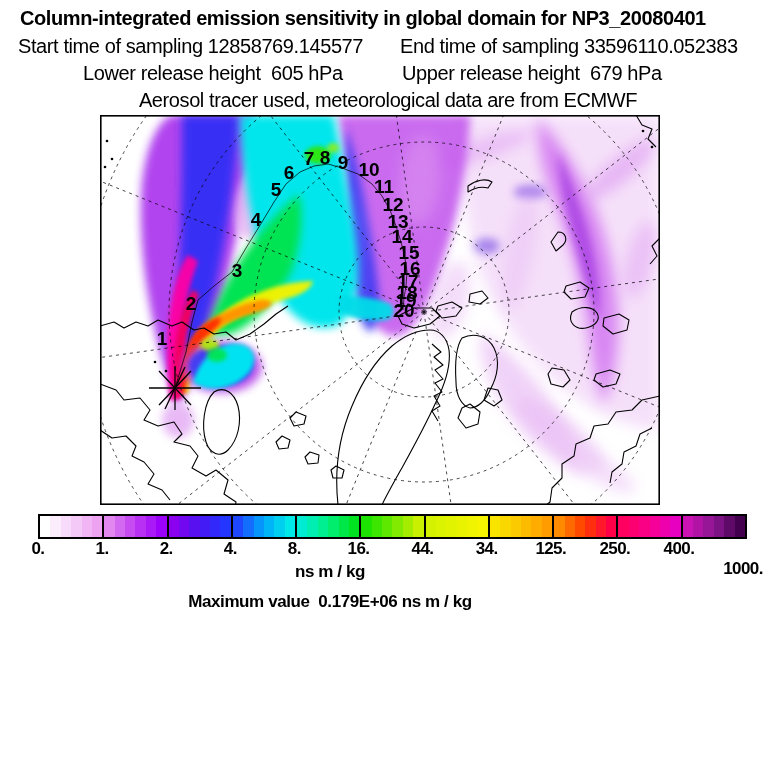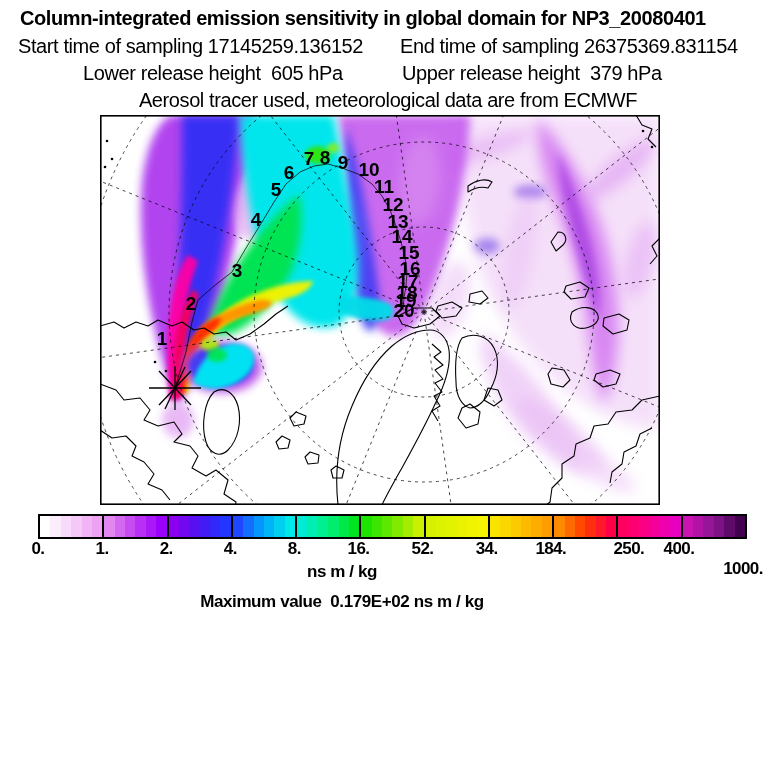--- a/index.html
+++ b/index.html
@@ -10,32 +10,32 @@
   .b{font-weight:700;}
   #map-wrap{position:absolute;left:100px;top:115px;width:560px;height:390px;}
   #colorbar{position:absolute;left:38px;top:514px;width:705px;height:21px;
             border:2px solid #000;display:flex;}
   .cb-seg{flex:1;display:flex;border-right:2px solid #000;}
   .cb-seg:last-child{border-right:none;}
   .cb-cell{flex:1;}
   #ticks{position:absolute;left:36px;top:539px;width:710px;height:22px;}
   .tick{position:absolute;top:0;transform:translateX(-50%);
         font-weight:700;font-size:17px;letter-spacing:-0.6px;}
-  .center-line{position:absolute;left:12px;width:660px;text-align:center;
+  .center-line{position:absolute;left:0;width:660px;text-align:center;
         font-size:17px;font-weight:700;letter-spacing:-0.4px;white-space:pre;}
   .traj-num{font:700 19px "Liberation Sans","DejaVu Sans",sans-serif;fill:#000;}
 </style>
 </head>
 <body>
 
 <div class="abs hdr b" style="left:20px;top:7px;">Column-integrated emission sensitivity in global domain for NP3_20080401</div>
-<div class="abs hdr" style="left:18px;top:35px;">Start time of sampling 17145259.136152</div>
-<div class="abs hdr" style="left:400px;top:35px;">End time of sampling 26375369.831154</div>
+<div class="abs hdr" style="left:18px;top:35px;">Start time of sampling 12858769.145577</div>
+<div class="abs hdr" style="left:400px;top:35px;">End time of sampling 33596110.052383</div>
 <div class="abs hdr" style="left:83px;top:62px;">Lower release height  605 hPa</div>
-<div class="abs hdr" style="left:402px;top:62px;">Upper release height  379 hPa</div>
+<div class="abs hdr" style="left:402px;top:62px;">Upper release height  679 hPa</div>
 <div class="abs hdr" style="left:4px;top:89px;width:768px;text-align:center;">Aerosol tracer used, meteorological data are from ECMWF</div>
 
 <div id="map-wrap">
 <svg width="560" height="390" viewBox="100 115 560 390" xmlns="http://www.w3.org/2000/svg">
   <defs>
     <clipPath id="mapclip">
           <rect x="100" y="115" width="560" height="390"></rect>
         </clipPath>
     <filter id="b2" x="-40%" y="-40%" width="180%" height="180%">
           <feGaussianBlur stdDeviation="2"></feGaussianBlur>
@@ -282,21 +282,21 @@
       <div class="cb-cell" style="background: rgb(67, 0, 78);"></div>
     </div>
   </div>
 <div id="ticks">
     <span class="tick" style="left: 2px;">0.</span>
     <span class="tick" style="left: 66.0909px;">1.</span>
     <span class="tick" style="left: 130.182px;">2.</span>
     <span class="tick" style="left: 194.273px;">4.</span>
     <span class="tick" style="left: 258.364px;">8.</span>
     <span class="tick" style="left: 322.455px;">16.</span>
-    <span class="tick" style="left: 386.545px;">52.</span>
+    <span class="tick" style="left: 386.545px;">44.</span>
     <span class="tick" style="left: 450.636px;">34.</span>
-    <span class="tick" style="left: 514.727px;">184.</span>
-    <span class="tick" style="left: 578.818px; margin-left: 14px;">250.</span>
+    <span class="tick" style="left: 514.727px;">125.</span>
+    <span class="tick" style="left: 578.818px;">250.</span>
     <span class="tick" style="left: 642.909px;">400.</span>
     <span class="tick" style="left: 707px; margin-top: 20px;">1000.</span>
   </div>
 <div class="center-line" style="top:562px;">ns m / kg</div>
-<div class="center-line" style="top:592px;">Maximum value  0.179E+02 ns m / kg</div>
+<div class="center-line" style="top:592px;">Maximum value  0.179E+06 ns m / kg</div>
 
 </body></html>

